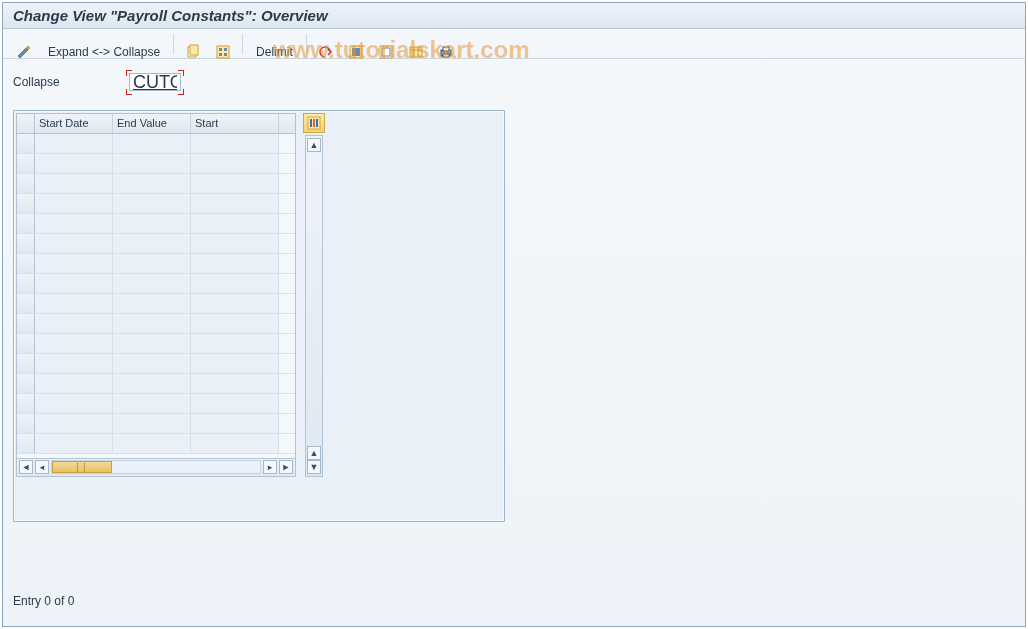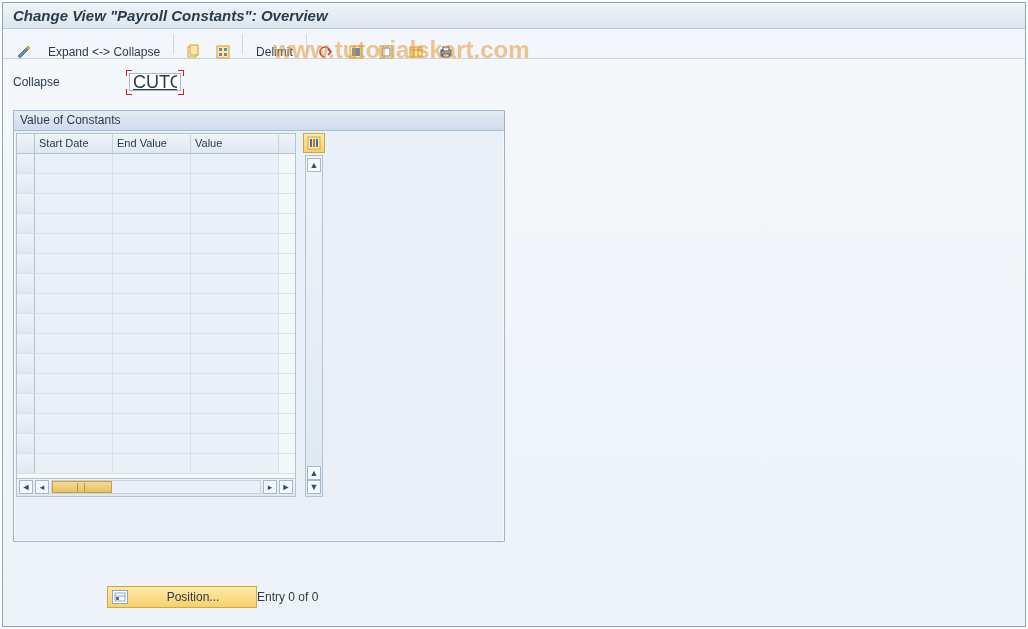--- a/index.html
+++ b/index.html
@@ -353,29 +353,28 @@
       <div class="field-input-wrap">
         <span class="br tl"></span>
         <span class="br tr"></span>
         <span class="br bl"></span>
         <span class="br brr"></span>
         <input class="field-input" value="CUTOF" style="">
       </div>
     </div>
 
     <div class="panel">
-      <div class="panel-head">Value of Constants</div>
       <div class="grid-wrap">
         <div class="grid-area">
           <div class="grid">
             <div class="grid-hdr-row">
               <div class="grid-marker-hdr"></div>
               <div class="grid-col-hdr c-start">Start Date</div>
               <div class="grid-col-hdr c-end">End Value</div>
-              <div class="grid-col-hdr c-val">Value</div>
+              <div class="grid-col-hdr c-val">Start</div>
             </div>
             <div class="grid-body" id="grid-body">
                 <div class="grid-row">
                   <div class="grid-marker"></div>
                   <div class="grid-cell c-start"></div>
                   <div class="grid-cell c-end"></div>
                   <div class="grid-cell c-val"></div>
                 </div>
                 <div class="grid-row">
                   <div class="grid-marker"></div>
@@ -496,26 +495,16 @@
           </div>
         </div>
         <div style="flex:1"></div>
       </div>
       <div class="panel-footer-space"></div>
     </div>
 
   </div>
 
   <div class="bottom-bar">
-    <div class="position-btn">
-      <span class="ic">
-        <svg width="12" height="10">
-            <rect x="1" y="1" width="10" height="8" fill="#fff" stroke="#8aa6c1"></rect>
-            <line x1="1" y1="4" x2="11" y2="4" stroke="#8aa6c1"></line>
-            <rect x="2" y="5" width="3" height="3" fill="#4a6fa5"></rect>
-          </svg>
-      </span>
-      <span style="flex:1;text-align:center">Position...</span>
-    </div>
     <div class="entry-txt">Entry 0 of 0</div>
   </div>
 
 </div>
 
 </body></html>

